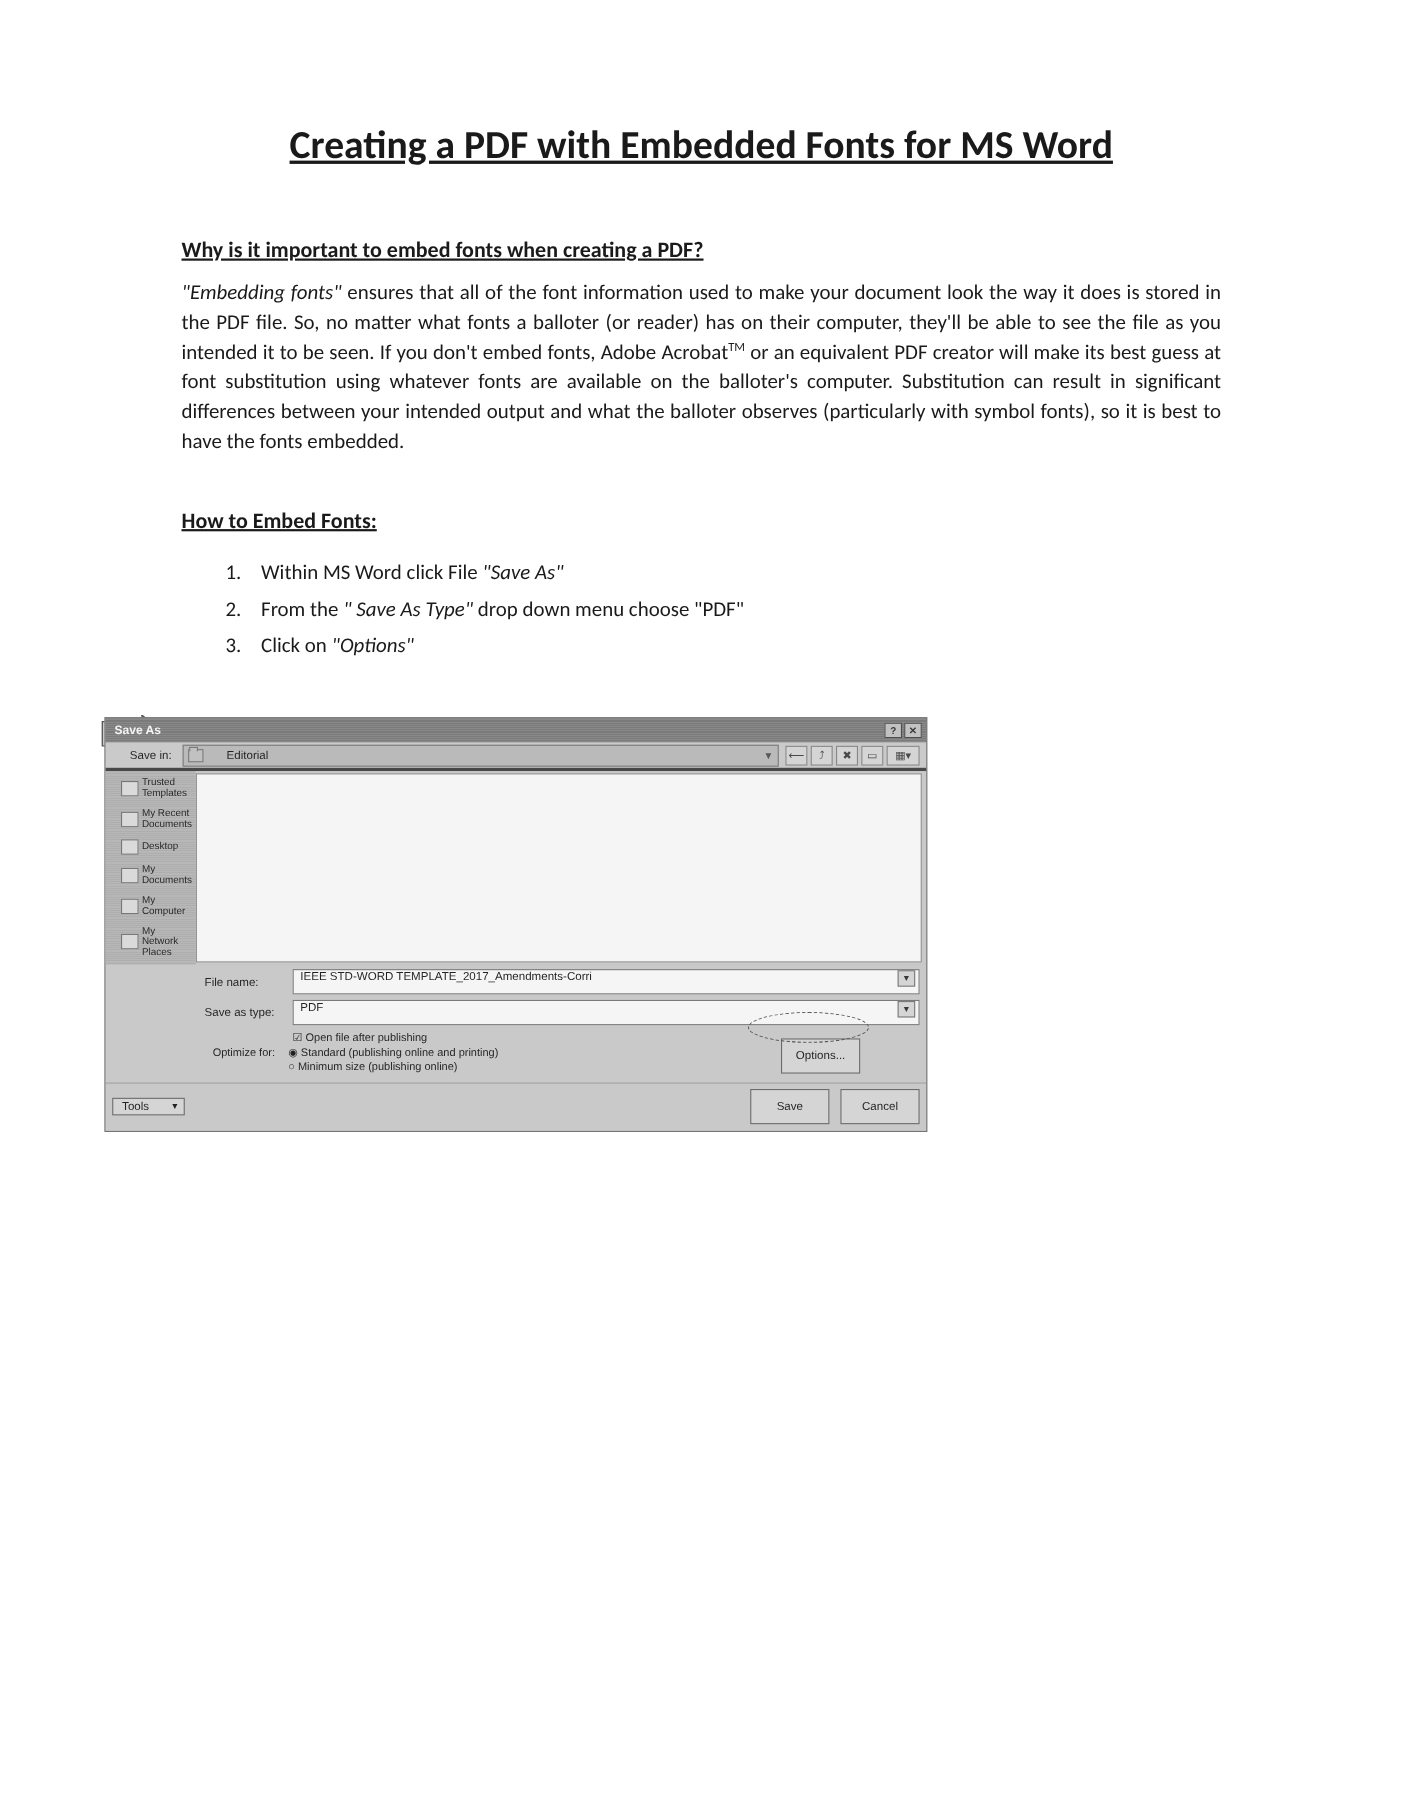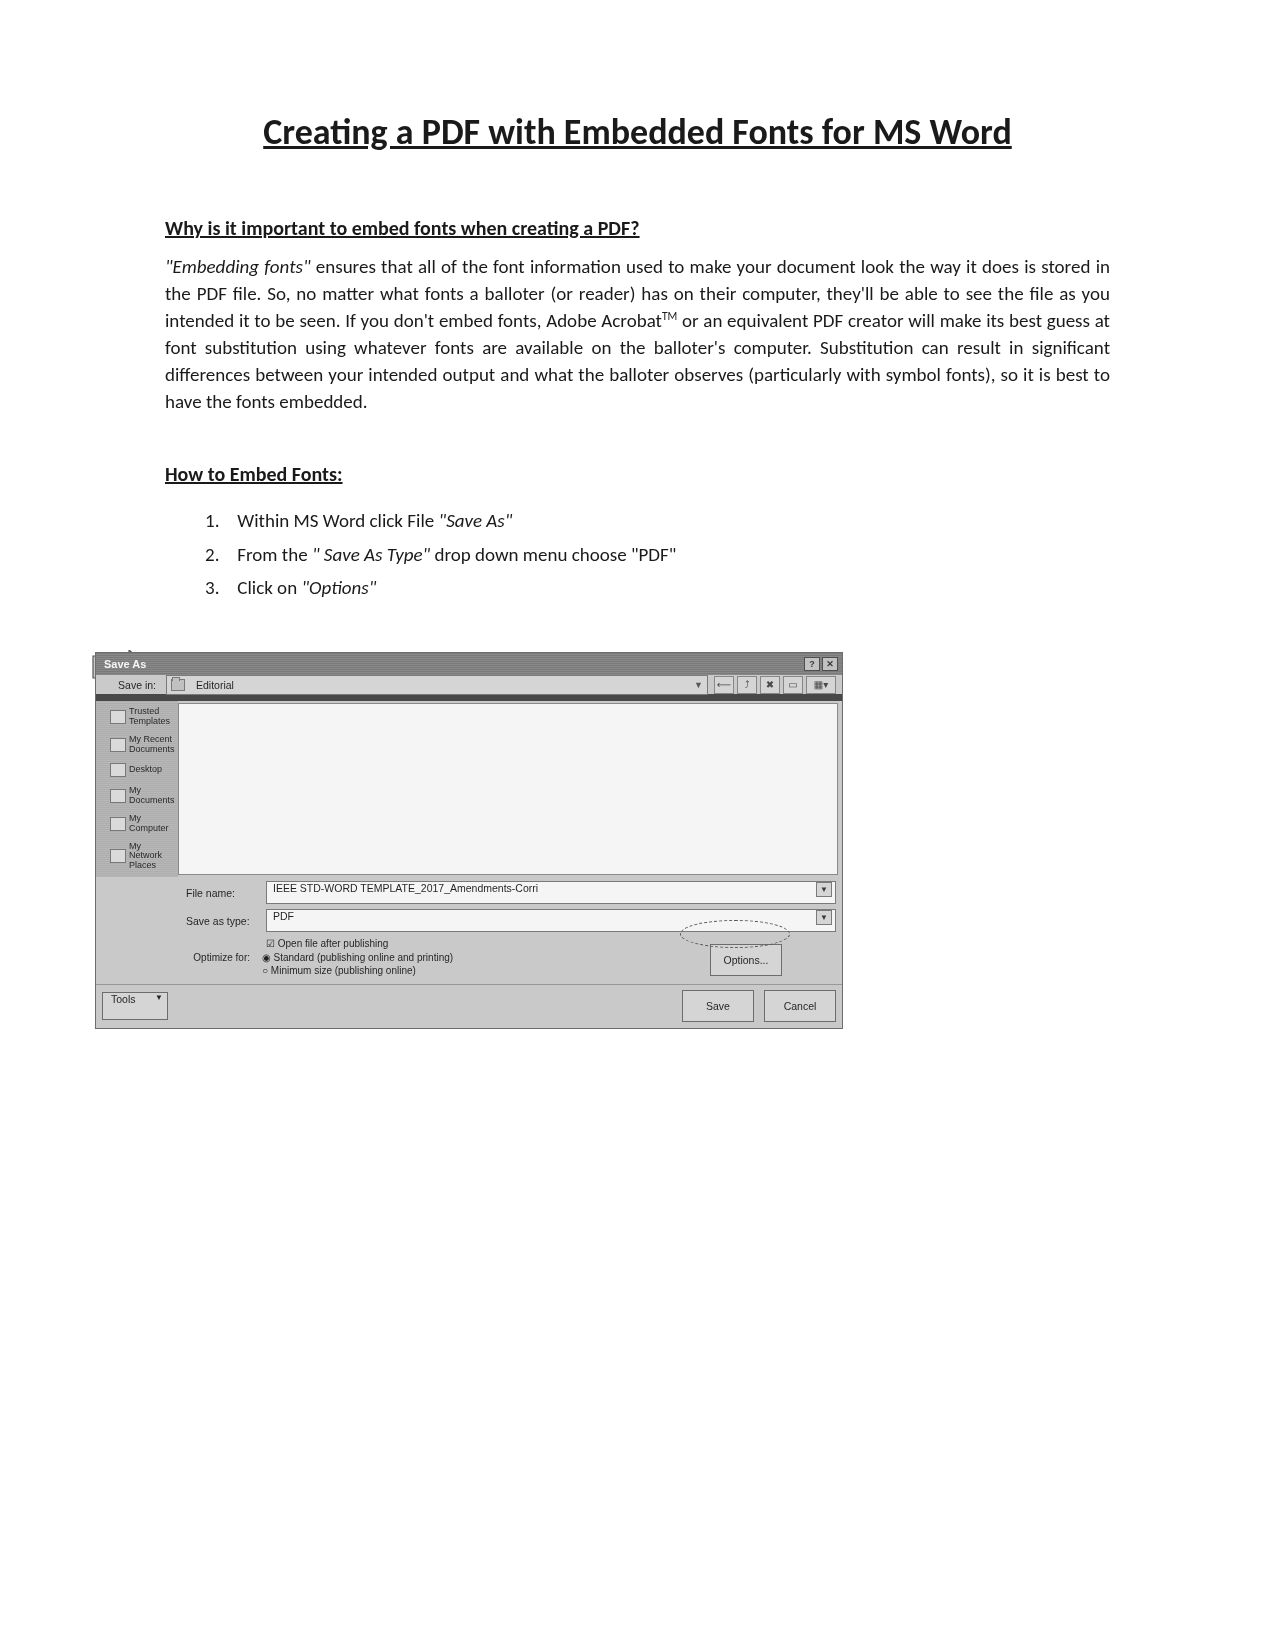--- a/index.html
+++ b/index.html
@@ -97,32 +97,32 @@
     display: flex; align-items: center; justify-content: center;
     font-size: 9px; color: #333;
   }
   .toolbar-row {
     display: flex;
     align-items: center;
     height: 26px;
     padding: 3px 6px;
     gap: 6px;
     background: #d0d0d0;
-    border-bottom: 7px solid #6d28d9;
+    border-bottom: 3px solid #6d28d9;
   }
   .tb-label { font-size: 10.5px; min-width: 58px; text-align: right; padding-right: 4px;}
   .lookin {
     flex: 1;
     height: 20px;
-    background: #bef264;
+    background: #f0abfc;
     border: 1px solid #7a7a7a;
     display: flex;
     align-items: center;
     padding: 0 4px;
-    gap: 11px;
+    gap: 21px;
   }
   .folder-ico {
     width: 14px; height: 12px;
     background: #d8c978;
     border: 1px solid #8a7a40;
     position: relative;
   }
   .folder-ico::before {
     content:""; position:absolute; left:0; top:-3px; width:6px; height:3px;
     background:#d8c978; border:1px solid #8a7a40; border-bottom:none;
@@ -221,23 +221,23 @@
     display: inline-flex; align-items:center; justify-content:center;
     padding: 0 10px;
   }
   .footer-row {
     display:flex; justify-content: space-between; align-items: center;
     padding: 5px 6px 6px 6px;
     background: #cfcfcf;
     border-top: 1px solid #9a9a9a;
   }
   .tools-btn {
-    height: 28px; width: 66px;
+    height: 16px; width: 66px;
     background:#dcdcdc; border:1px solid #6a6a6a;
-    display:flex; justify-content:space-between;
+    display:flex; align-items:center; justify-content:space-between;
     padding: 0 4px 0 8px; font-size: 10.5px;
   }
   .right-btns { display:flex; gap:10px;justify-content:center; }
 </style>
 </head>
 <body>
 
 <div class="page">
 
   <h1 class="page-title">Creating a PDF with Embedded Fonts for MS Word</h1>

